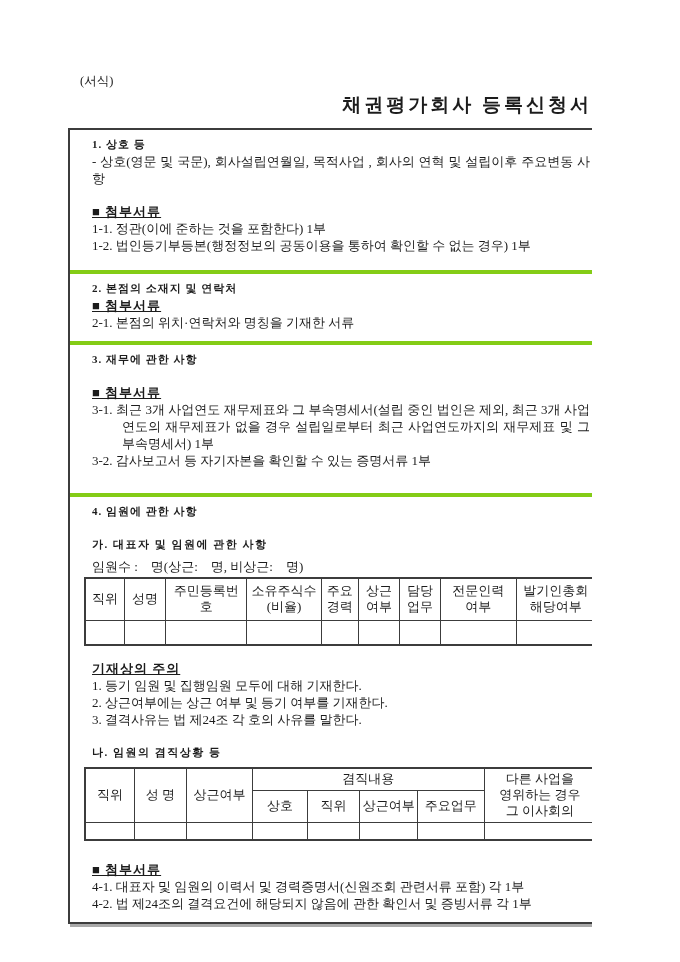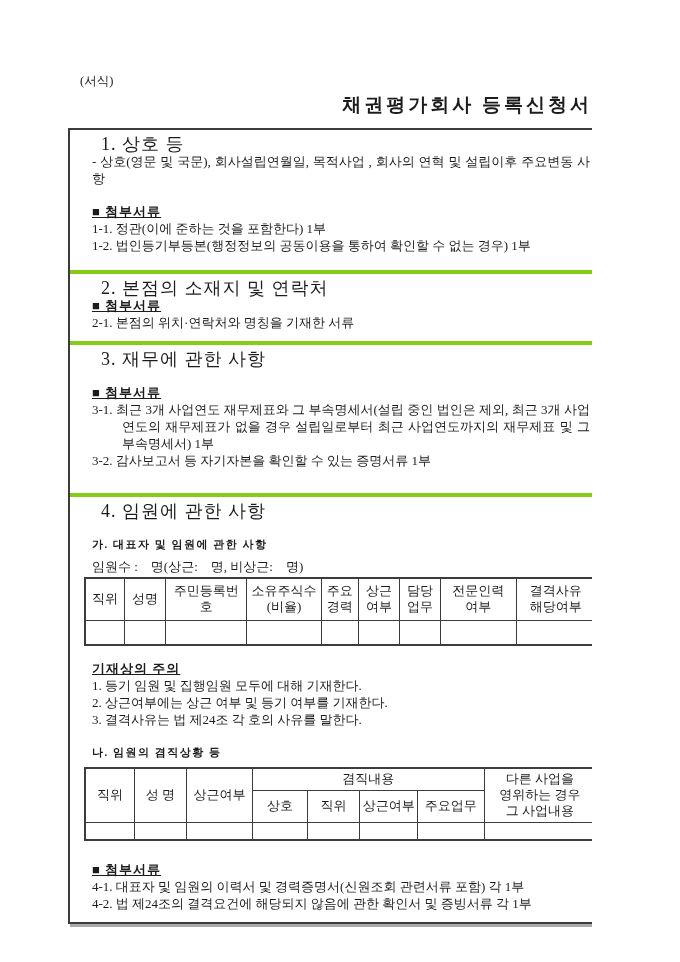--- a/index.html
+++ b/index.html
@@ -40,24 +40,23 @@
     background: #ffffff;
   }
   .sec {
     box-sizing: border-box;
     padding: 6px 20px 10px 22px;
     font-size: 13px;
     line-height: 17px;
   }
   .sec + .sec { border-top: 4px solid #84cc16; }
   .sec-heading {
-    font-weight: normal;
-    font-size: 18px;
+    font-weight: bold;
+    font-size: 11px;
     letter-spacing: 1px;
-    margin-left: 9px;
   }
   .body-line { text-align: justify; }
   .attach-heading {
     font-weight: bold;
     text-decoration: underline;
     margin-top: 16px;
     letter-spacing: 1px;
   }
   .attach-heading.tight { margin-top: 0; }
   .doc-item {
@@ -170,21 +169,21 @@
             <th>소유주식수
 (비율)</th>
             <th>주요
 경력</th>
             <th>상근
 여부</th>
             <th>담당
 업무</th>
             <th>전문인력
 여부</th>
-            <th>결격사유
+            <th>발기인총회
 해당여부</th>
           </tr>
         </thead>
         <tbody>
           <tr class="t1-data">
             <td></td>
             <td></td>
             <td></td>
             <td></td>
             <td></td>
@@ -215,21 +214,21 @@
             <col style="width:21.9%">
         </colgroup>
         <tbody>
           <tr class="t2-group">
             <th rowspan="2">직위</th>
             <th rowspan="2">성 명</th>
             <th rowspan="2">상근여부</th>
             <th colspan="4">겸직내용</th>
             <th rowspan="2">다른 사업을
 영위하는 경우
-그 사업내용</th>
+그 이사회의</th>
           </tr>
           <tr class="t2-sub">
             <th>상호</th>
             <th>직위</th>
             <th>상근여부</th>
             <th>주요업무</th>
           </tr>
           <tr class="t2-data">
             <td></td>
             <td></td>

